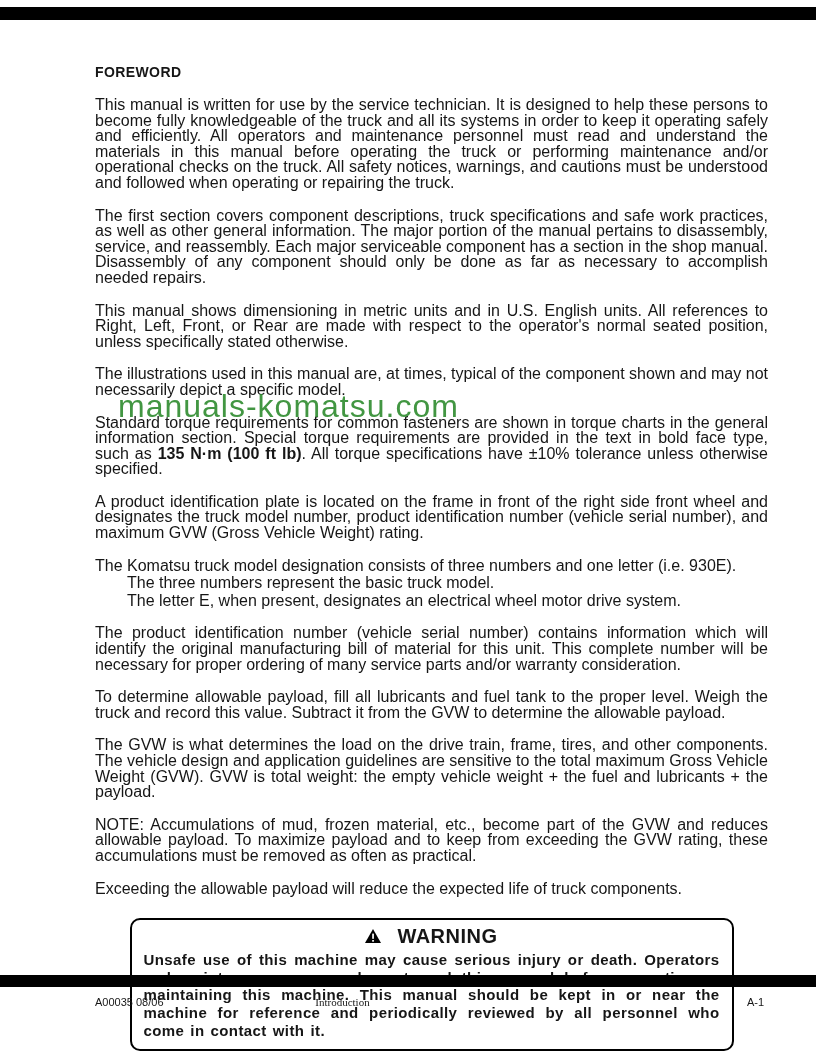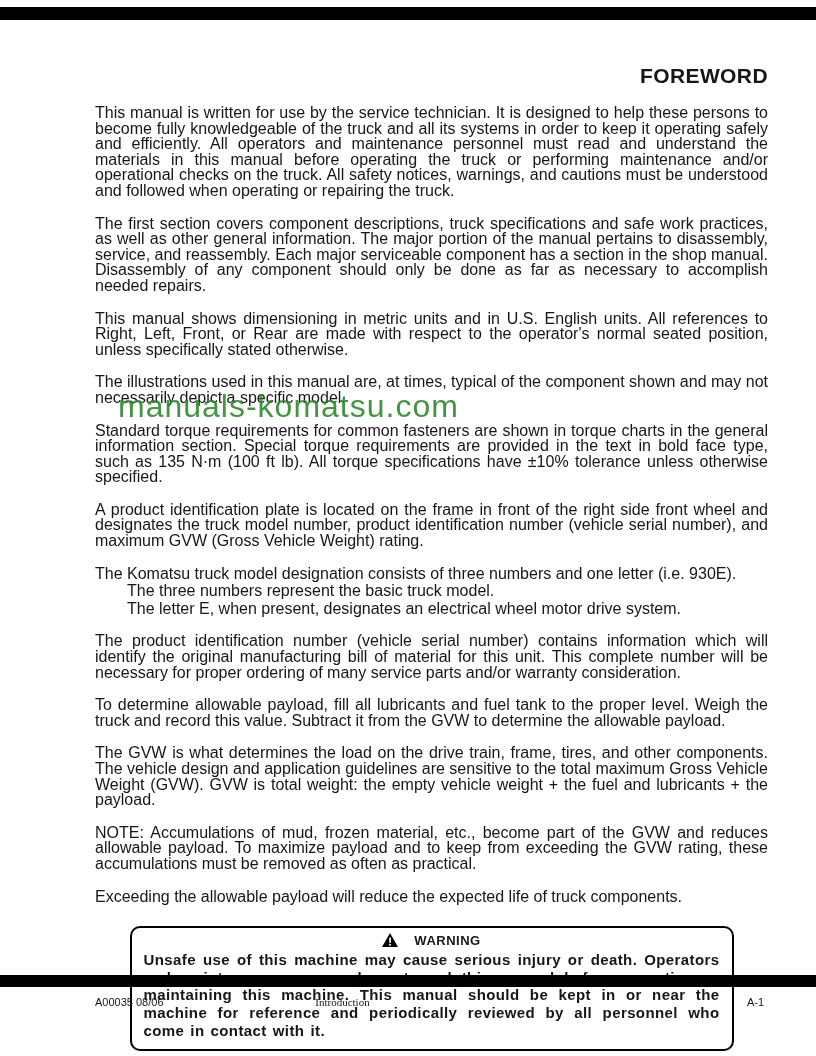--- a/index.html
+++ b/index.html
@@ -17,48 +17,48 @@
   .bar-bottom { top: 975px; height: 12px; }
 
   .content {
     position: absolute;
     left: 95px;
     top: 64px;
     width: 673px;
   }
   .title {
     margin: 0 0 14px 0;
-    text-align: right;
-    font-size: 21px;
+    text-align: left;
+    font-size: 14px;
     font-weight: bold;
     letter-spacing: 0.4px;
   }
   .para {
     margin: 17px 0 0 0;
     font-size: 16px;
     line-height: 15.6px;
     text-align: justify;
   }
-  .para .bold { font-weight: normal; }
+  .para .bold { font-weight: bold; }
   .note { }
   .sub-item { margin-left: 32px; margin-top: 2px; }
 
   .warning-box {
     margin: 22px auto 0 auto;
     width: 576px;
     border: 2px solid #000000;
     border-radius: 10px;
     padding: 5px 12px 10px 12px;
   }
   .warning-title {
     display: flex;
     align-items: center;
     justify-content: center;
     gap: 16px;
-    font-size: 13px;
+    font-size: 20px;
     font-weight: bold;
     letter-spacing: 0.5px;
   }
   .warning-icon { display: inline-block; margin-bottom: 1px; }
   .warning-text {
     margin-top: 3px;
     font-size: 15px;
     font-weight: bold;
     line-height: 17.6px;
     text-align: justify;

